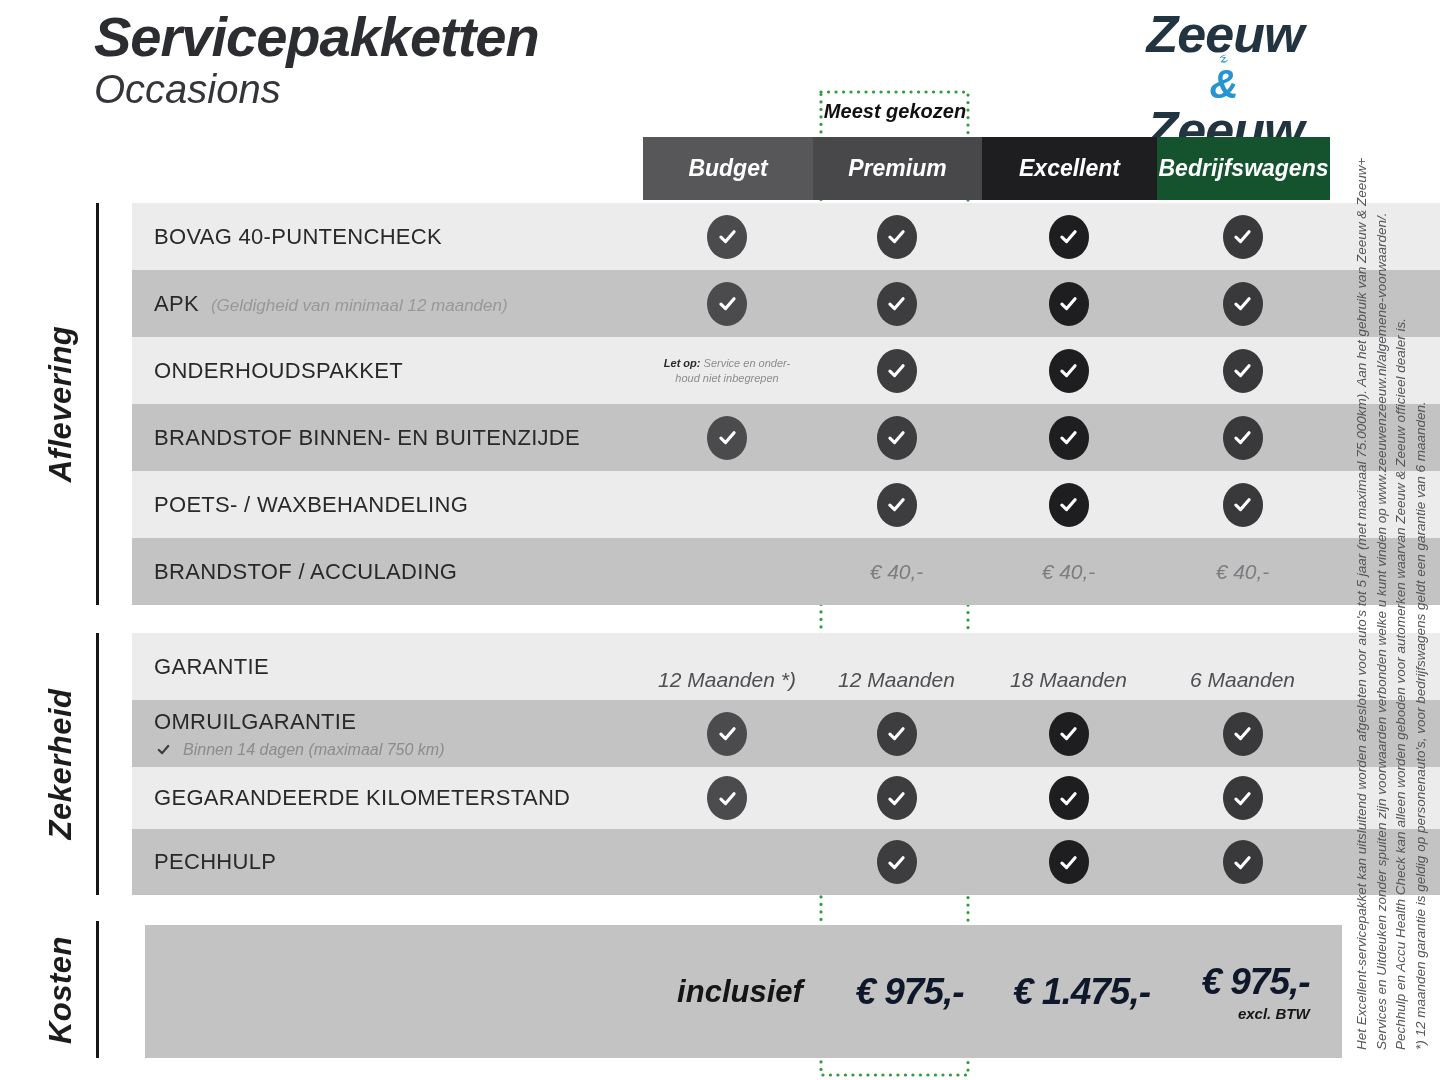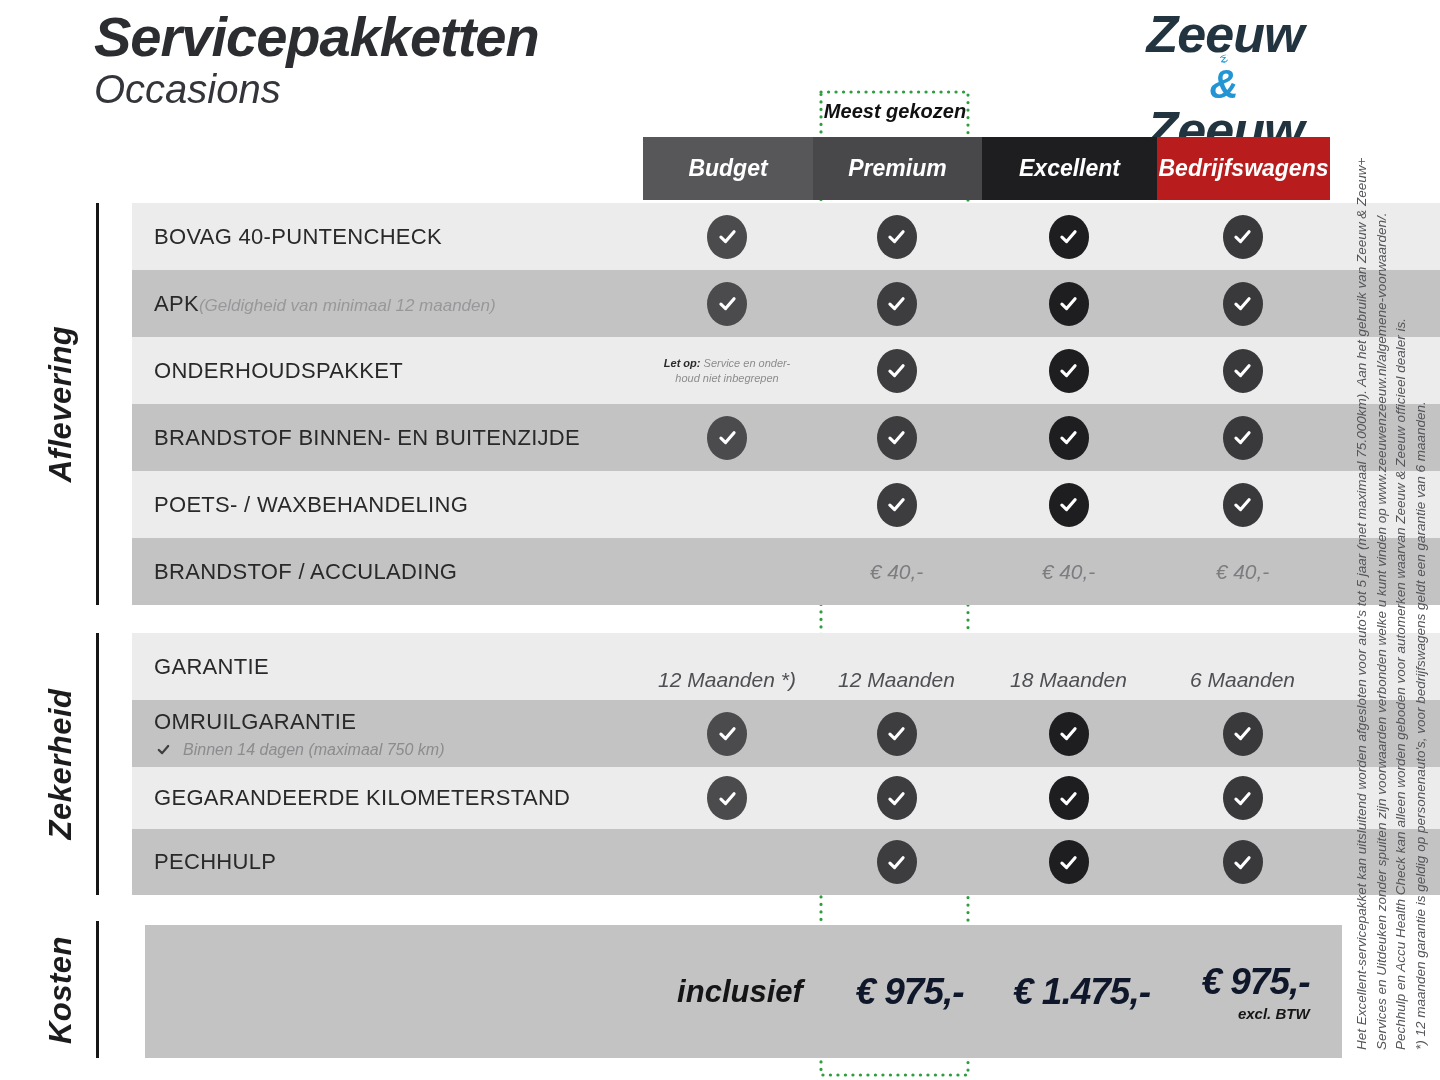--- a/index.html
+++ b/index.html
@@ -35,21 +35,21 @@
   
   .row{position:absolute;left:132px;width:1371px;}
   .row.light{background:#ececec;}
   .row.dark{background:#c3c3c3;}
   .row-label{
     position:absolute;left:22px;top:0;bottom:0;display:flex;
     flex-direction:column;justify-content:center;
   }
   .lab-line{display:flex;align-items:baseline;}
   .lab{font-size:22px;color:#29292b;letter-spacing:0.3px;}
-  .inline-sub{font-size:17px;font-style:italic;color:#98989b;margin-left:0;letter-spacing:0;}
+  .inline-sub{font-size:17px;font-style:italic;color:#98989b;margin-left:12px;letter-spacing:0;}
   .sub-line{display:flex;align-items:center;margin-top:6px;}
   .sub-line .sub-text{font-size:16px;font-style:italic;color:#8c8c8f;}
   .sub-check{margin-right:12px;margin-left:2px;}
   .cell{position:absolute;top:0;bottom:0;display:flex;align-items:center;justify-content:center;}
   .check-circle{
     width:40px;height:44px;border-radius:50%;display:flex;
     align-items:center;justify-content:center;
   }
   .cell-text{font-size:21px;font-style:italic;color:#7c7d80;}
   .cell-text.dark{color:#4e4f53;margin-top:27px;}
@@ -107,21 +107,21 @@
 <div id="col-headers">
     <div class="col-head" style="left: 643px; width: 170px; background: rgb(87, 87, 90);">
       <span>Budget</span>
     </div>
     <div class="col-head" style="left: 813px; width: 169px; background: rgb(72, 72, 75);">
       <span>Premium</span>
     </div>
     <div class="col-head" style="left: 982px; width: 175px; background: rgb(30, 30, 32);">
       <span>Excellent</span>
     </div>
-    <div class="col-head" style="left: 1157px; width: 173px; background: #b91c1c;">
+    <div class="col-head" style="left: 1157px; width: 173px; background: #14532d;">
       <span>Bedrijfswagens</span>
     </div>
   </div>
 <div id="rows">
     <div class="row light" style="top: 203px; height: 67px;">
       <div class="row-label">
         <div class="lab-line">
           <span class="lab">BOVAG 40-PUNTENCHECK</span>
         </div>
       </div>

